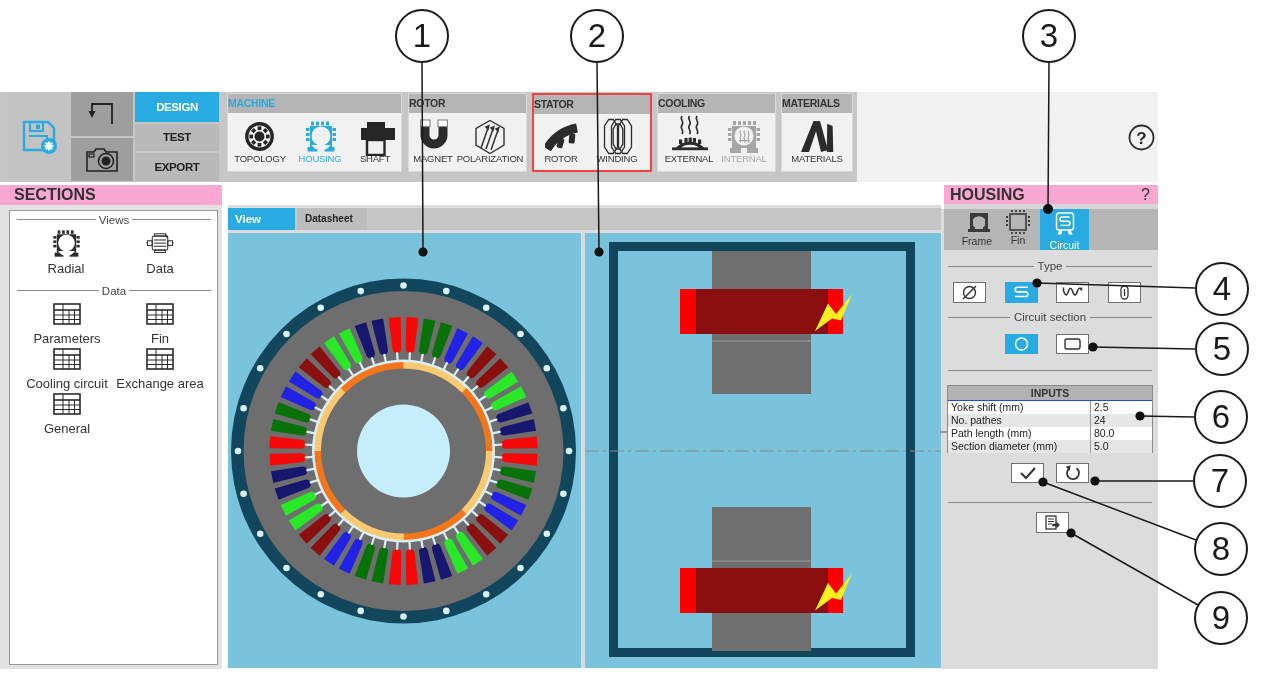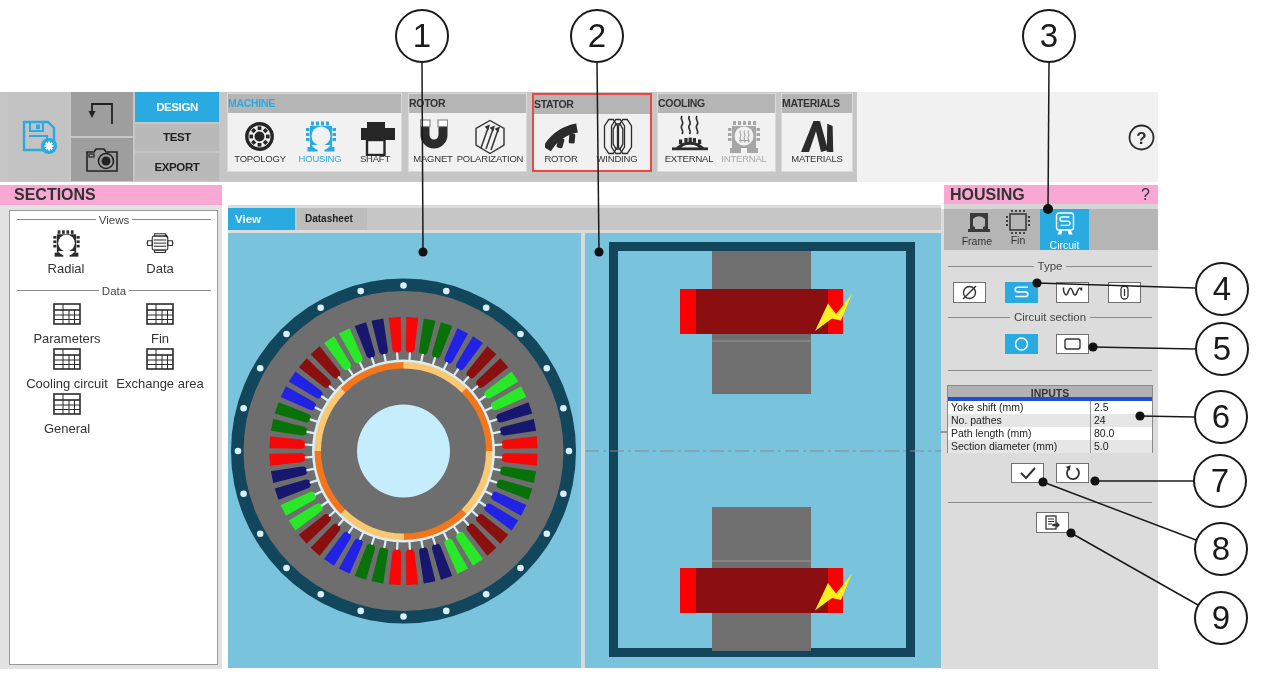--- a/index.html
+++ b/index.html
@@ -379,21 +379,21 @@
     </div>
 <div class="abs" style="left:1005px;top:334px;width:33px;height:20px;background:#29ABE2"><svg width="33" height="20">
         <circle cx="16.5" cy="10" r="6" fill="none" stroke="#fff" stroke-width="1.5"></circle>
       </svg></div>
 <div class="btn" style="left:1056px;top:334px;width:33px;height:20px"><svg width="31" height="18">
         <rect x="8" y="4" width="15" height="10" rx="2" fill="none" stroke="#333" stroke-width="1.4"></rect>
       </svg></div>
 <div class="abs" style="left:948px;top:370px;width:204px;height:1px;background:#8a8a8a"></div>
 
 <div class="abs" style="left:947px;top:385px;width:206px;height:68px;border:1px solid #8a8a8a;font-size:10.5px;color:#222;background:#fff">
-<div style="background:#B2B2B2;font-weight:bold;text-align:center;height:15px;line-height:15px;border-bottom:4px solid #1d4ed8;color:#333">INPUTS</div>
+<div style="background:#B2B2B2;font-weight:bold;text-align:center;height:15px;line-height:15px;border-bottom:1px solid #1d4ed8;color:#333">INPUTS</div>
 <div style="height:13px;line-height:13px;display:flex">
         <span style="width:143px;padding-left:3px;border-right:1px solid #999">Yoke shift (mm)</span>
         <span style="padding-left:3px">2.5</span>
       </div>
 <div style="height:13px;line-height:13px;display:flex;background:#E6E6E6">
         <span style="width:143px;padding-left:3px;border-right:1px solid #999">No. pathes</span>
         <span style="padding-left:3px">24</span>
       </div>
 <div style="height:13px;line-height:13px;display:flex">
         <span style="width:143px;padding-left:3px;border-right:1px solid #999">Path length (mm)</span>

